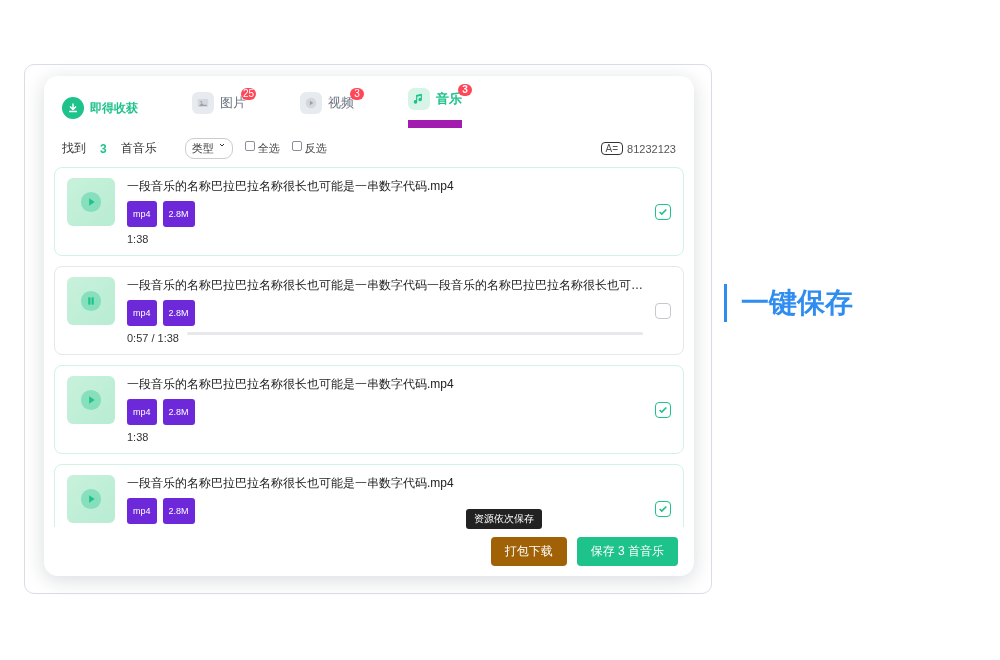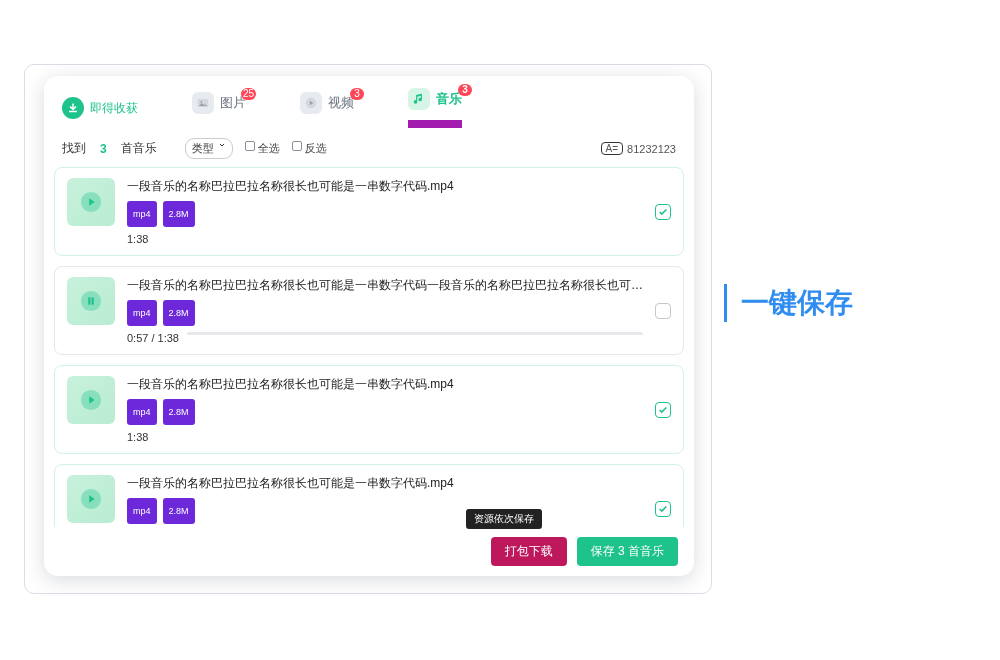--- a/index.html
+++ b/index.html
@@ -1,21 +1,21 @@
 <!DOCTYPE html>
 <html><head>
 <meta charset="utf-8">
 <style>
 * { box-sizing: border-box; margin: 0; padding: 0; }
 body { font-family: -apple-system, "PingFang SC", "Microsoft YaHei", sans-serif; background: #fff; width: 1000px; height: 660px; position: relative; overflow: hidden; }
 .outer-frame { position: absolute; left: 24px; top: 64px; width: 688px; height: 530px; border: 1px solid #d8dde6; border-radius: 10px; }
 .main-card { position: absolute; left: 44px; top: 76px; width: 650px; height: 500px; background: #fff; border-radius: 14px; box-shadow: 0 4px 20px rgba(20,30,50,.16); display: flex; flex-direction: column; }
 
 .tabbar { display: flex; align-items: center; padding: 12px 18px 0 18px; gap: 54px; }
-.brand { display: inline-flex; align-items: center; gap: 6px; color: #1ec28b; font-weight: 400; font-size: 12px; }
+.brand { display: inline-flex; align-items: center; gap: 6px; color: #1ec28b; font-weight: 700; font-size: 12px; }
 .brand-icon { width: 22px; height: 22px; border-radius: 50%; background: #1ec28b; display: inline-flex; align-items: center; justify-content: center; color: #fff; }
 .tab { display: inline-flex; align-items: center; gap: 6px; color: #6b7280; font-size: 13px; position: relative; cursor: pointer; padding-bottom: 10px; }
 .tab.active { color: #1ec28b; font-weight: 600; border-bottom: 8px solid #a21caf; }
 .tab-ic { width: 22px; height: 22px; border-radius: 6px; background: #e7ebef; display: inline-flex; align-items: center; justify-content: center; color: #9aa1aa; }
 .tab.active .tab-ic { background: #d6f5e7; color: #1ec28b; }
 .badge { position: absolute; top: -4px; right: -10px; background: #ff4757; color: #fff; font-size: 10px; line-height: 12px; height: 12px; min-width: 14px; padding: 0 2px; border-radius: 6px; text-align: center; }
 
 .toolbar { display: flex; align-items: center; gap: 12px; padding: 10px 18px 8px 18px; font-size: 12px; color: #333; }
 .toolbar .count { color: #1ec28b; font-weight: 700; margin: 0 2px; }
 .select { border: 1px solid #c9ccd1; border-radius: 9px; padding: 2px 6px; font-size: 11px; display: inline-flex; align-items: flex-start; gap: 4px; cursor: pointer; margin-left: 16px; }
@@ -35,21 +35,21 @@
 .dur { margin-top: 6px; font-size: 11px; color: #333; display: flex; align-items: flex-start; gap: 8px; }
 .progress { flex: 1; height: 3px; background: #e6e8eb; border-radius: 2px; position: relative; }
 .progress::before { content: ''; position: absolute; left: 0; top: 0; bottom: 0; width: 0; background: #1ec28b; }
 .chk { width: 16px; height: 16px; border-radius: 4px; border: 1px solid #c4c8cf; align-self: center; display: inline-flex; align-items: center; justify-content: center; color: #1ec28b; }
 .chk.on { border-color: #1ec28b; }
 
 .footer { display: flex; justify-content: flex-end; align-items: center; gap: 10px; padding: 10px 16px; position: relative; }
 .tooltip { position: absolute; right: 152px; top: -18px; background: #222; color: #fff; font-size: 10px; padding: 3px 8px; border-radius: 3px; }
 .tooltip::after { content: ''; position: absolute; left: 50%; bottom: -4px; transform: translateX(-50%); border: 4px solid transparent; border-top-color: #222; }
 .btn { border: none; border-radius: 4px; font-size: 12px; padding: 6px 14px; cursor: pointer; color: #fff; }
-.btn.primary { background: #be185d; }
+.btn.primary { background: #a16207; }
 .btn.success { background: #1ec28b; }
 
 .right-panel { position: absolute; left: 724px; top: 284px; border-left: 3px solid #2f8cf0; padding-left: 14px; }
 .right-title { color: #2f8cf0; font-weight: 800; font-size: 28px; }
 .right-sub { color: #4a5560; font-size: 18px; margin-top: 14px; }
 svg { display: block; }
 </style>
 </head>
 <body>
 

